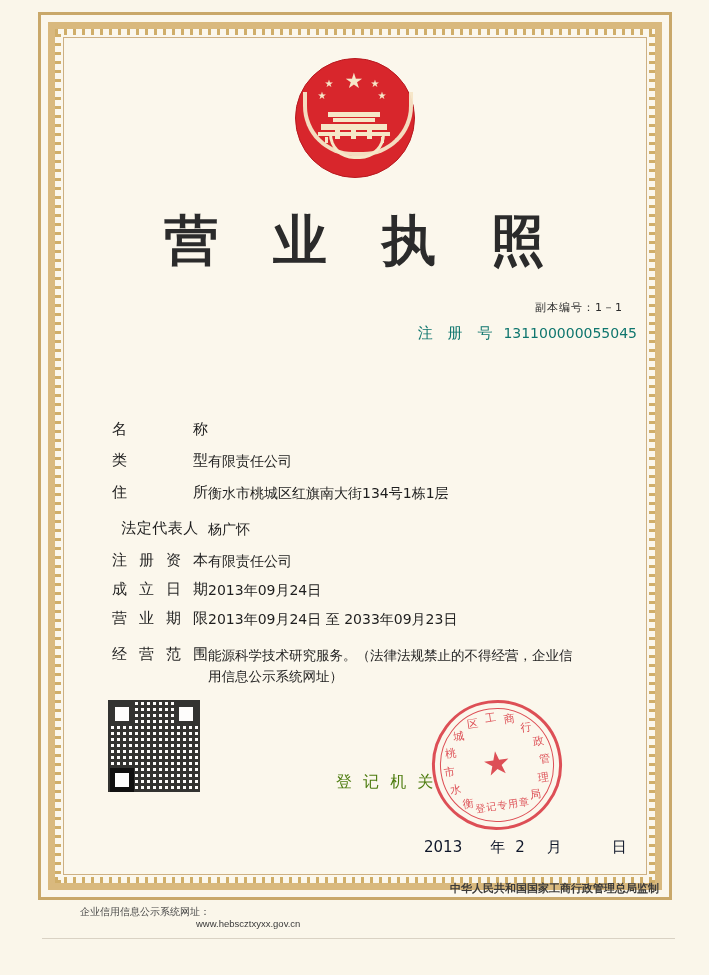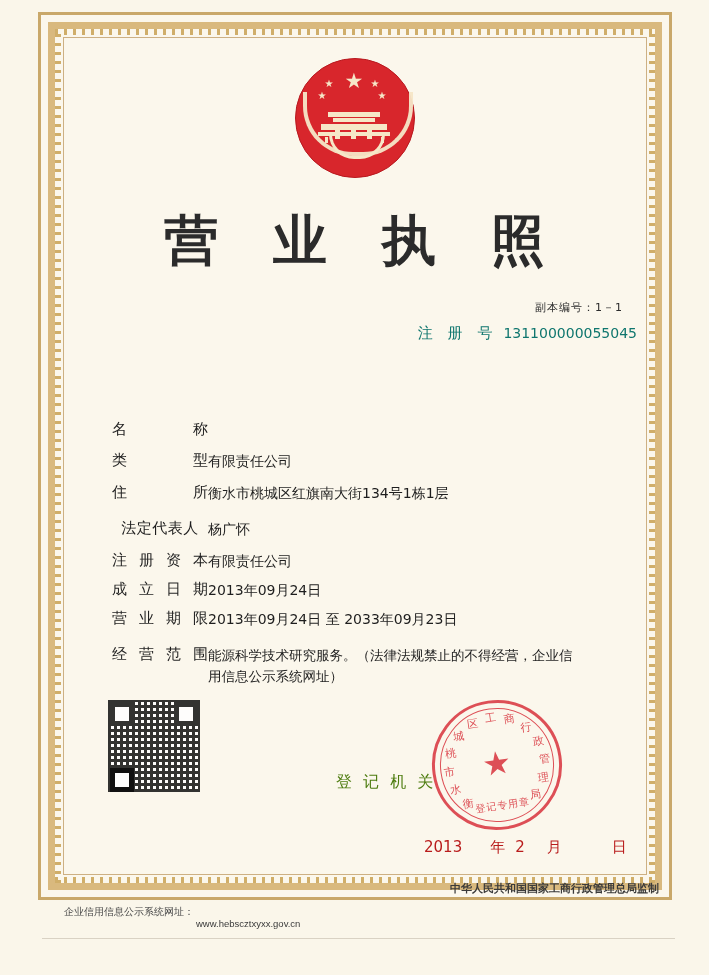--- a/index.html
+++ b/index.html
@@ -356,30 +356,30 @@
     font-size: 16px;
     letter-spacing: 3px;
     color: #4d7c0f;
   }
   .date-line {
     position: absolute;
     left: 424px;
     top: 838px;
     font-family: "DejaVu Sans", sans-serif;
     font-size: 15px;
-    color: #b91c1c;
+    color: #0f172a;
     text-align: center;
   }
   .date-line .y { margin-right: 28px; }
   .date-line .m { margin-right: 22px; }
   .date-line .d { margin-right: 24px; }
   
   .footer-left {
     position: absolute;
-    left: 64px;
+    left: 80px;
     top: 905px;
     font-family: "DejaVu Sans", sans-serif;
     font-size: 10px;
     color: #4a4a4a;
   }
   .footer-url {
     position: absolute;
     left: 196px;
     top: 918px;
     font-family: "Liberation Sans", sans-serif;

